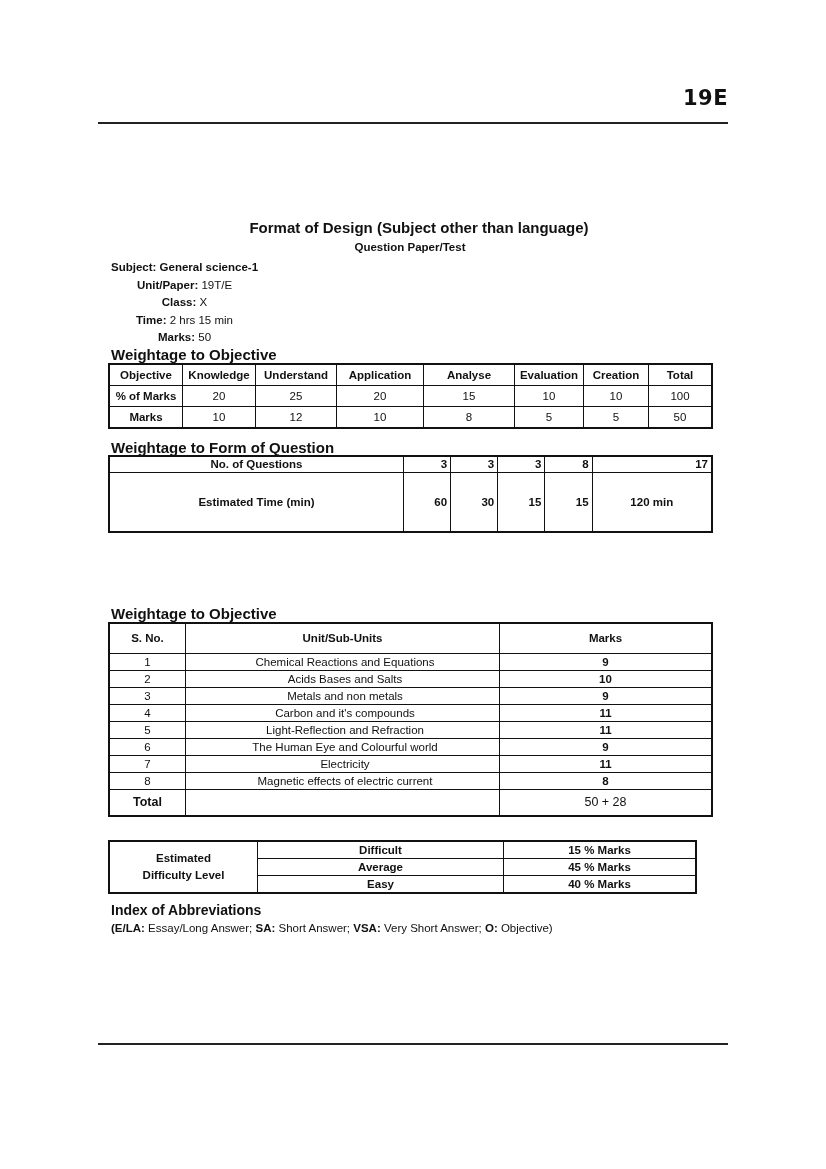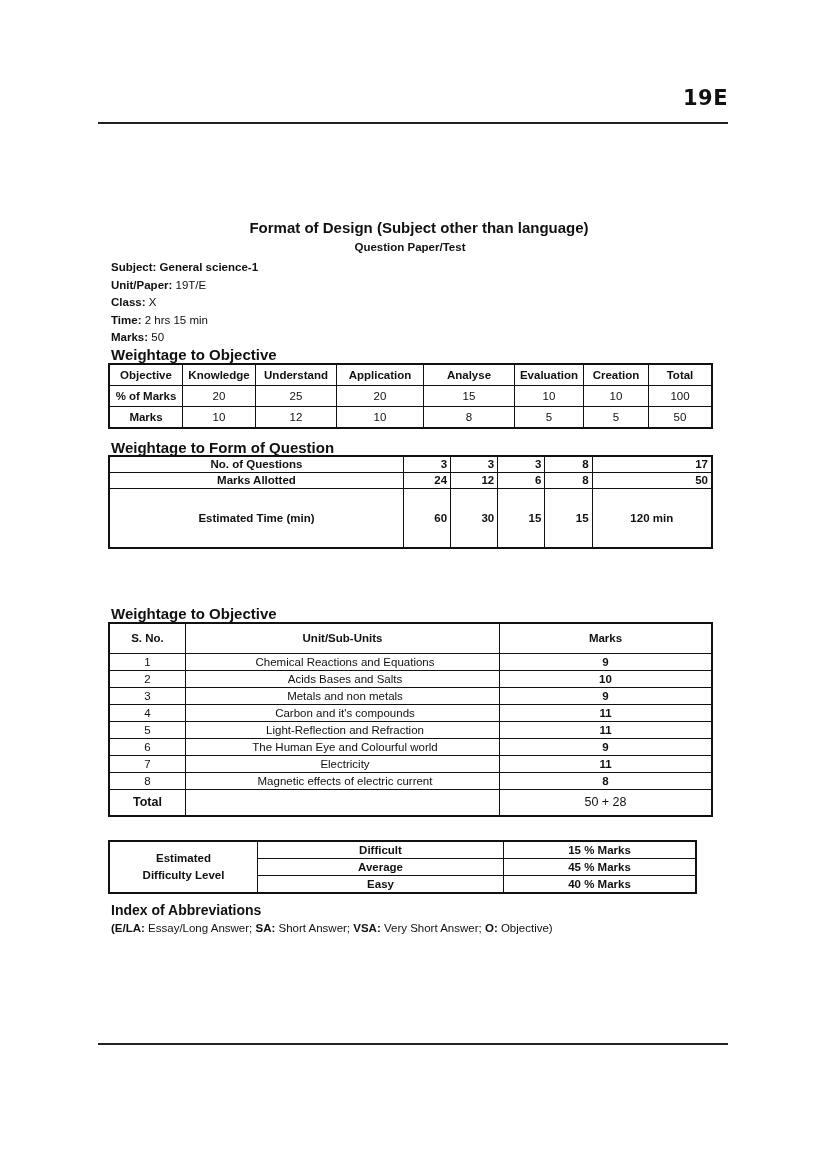--- a/index.html
+++ b/index.html
@@ -4,21 +4,21 @@
 <style>
   html, body { margin: 0; padding: 0; background: #ffffff; }
   body { width: 826px; height: 1169px; position: relative; font-family: "Liberation Sans", "DejaVu Sans", sans-serif; color: #111; overflow: hidden; }
   .page-code { position: absolute; right: 98px; top: 86px; font-family: "DejaVu Sans", sans-serif; font-weight: bold; font-size: 21px; letter-spacing: 0.5px; }
   .rule { position: absolute; left: 98px; width: 630px; height: 0; border-top: 2px solid #222; }
   .rule.top { top: 122px; }
   .rule.bottom { top: 1043px; }
   .title { position: absolute; left: 0; width: 826px; top: 219px; text-align: center; font-size: 15px; font-weight: bold; padding-left: 6px; }
   .title span { position: relative; left: 0; }
   .subtitle { position: absolute; left: 0; width: 820px; top: 241px; text-align: center; font-size: 11.5px; font-weight: bold; }
-  .meta { position: absolute; left: 111px; top: 259px; font-size: 11.5px; line-height: 17.5px; }
+  .meta { position: absolute; left: 111px; top: 259px; font-size: 11.5px; line-height: 17.5px; text-align: center; }
   .meta b { font-weight: bold; }
   .sec { position: absolute; left: 111px; font-size: 15px; font-weight: bold; }
   table { position: absolute; border-collapse: collapse; font-size: 11.5px; }
   td { border: 1px solid #111; padding: 0 3px; text-align: center; vertical-align: middle; }
   table.outer { border: 2px solid #111; }
   
   #t1 { left: 108px; top: 363px; width: 605px; }
   #t1 td { height: 20px; }
   #t1 .hd { font-weight: bold; }
   
@@ -95,28 +95,20 @@
 <div class="sec" style="top:439px;">Weightage to Form of Question</div>
 <table id="t2" class="outer">
   <tbody>
   <tr style="height:16px">
     <td class="hd">No. of Questions</td>
     <td class="num">3</td>
     <td class="num">3</td>
     <td class="num">3</td>
     <td class="num">8</td>
     <td class="num">17</td>
-  </tr>
-  <tr style="height:16px">
-    <td class="hd">Marks Allotted</td>
-    <td class="num">24</td>
-    <td class="num">12</td>
-    <td class="num">6</td>
-    <td class="num">8</td>
-    <td class="num">50</td>
   </tr>
   <tr style="height:60px">
     <td class="hd">Estimated Time (min)</td>
     <td class="num">60</td>
     <td class="num">30</td>
     <td class="num">15</td>
     <td class="num">15</td>
     <td class="hd" style="">120 min</td>
   </tr>
 </tbody>

